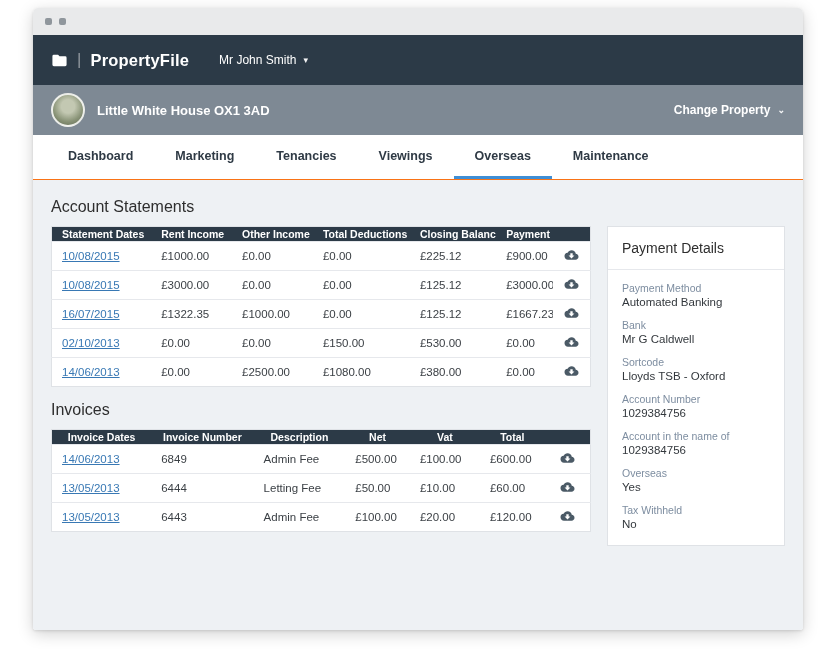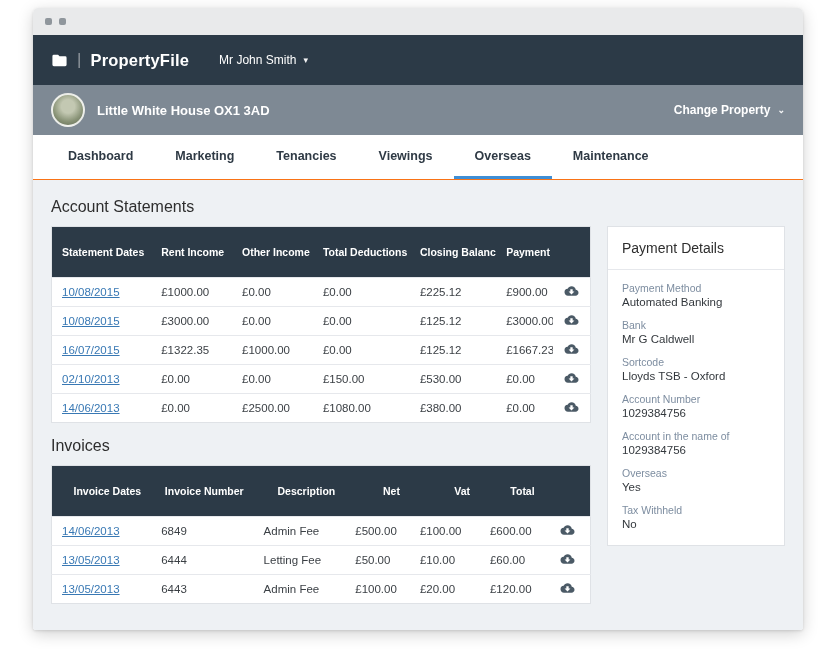--- a/index.html
+++ b/index.html
@@ -47,21 +47,21 @@
 
   
   .content { flex:1; background:var(--content-bg,#eef1f4); display:flex; gap:16px;
              padding:12px 18px 0; overflow:hidden; }
   .main { width:540px; flex:none; }
   .main h2 { margin:6px 0 10px; font-size:16px; font-weight:400; color:#2e2e2e; }
 
   .data-table { width:100%; border-collapse:collapse; background:#fff; border:1px solid #dfe2e6;
                 margin-bottom:14px; table-layout:fixed; }
   .data-table th { background:var(--navy,#2c3a47); color:#fff; font-size:10.5px; font-weight:700;
-                   text-align:right; padding:19px 10px; white-space:nowrap; overflow:hidden; }
+                   text-align:center; padding:1px 10px; white-space:nowrap; overflow:hidden; }
   .data-table td { font-size:11.5px; color:#3a3f44; padding:8px 10px; border-top:1px solid #e6e8ec;
                    white-space:nowrap; overflow:hidden; }
   .date-link { color:var(--link-blue,#3878b4); cursor:pointer;text-decoration:underline; }
   .icon-cell { text-align:center; padding:6px 4px !important; }
   .dl-icon { display:inline-block; cursor:pointer; }
   .dl-icon svg { width:17px; height:14px; fill:#4b5a66; display:block; }
 
   .statements th:nth-child(1), .statements td:nth-child(1){ width:18.5%; }
   .statements th:nth-child(2), .statements td:nth-child(2){ width:15%; }
   .statements th:nth-child(3), .statements td:nth-child(3){ width:15%; }

